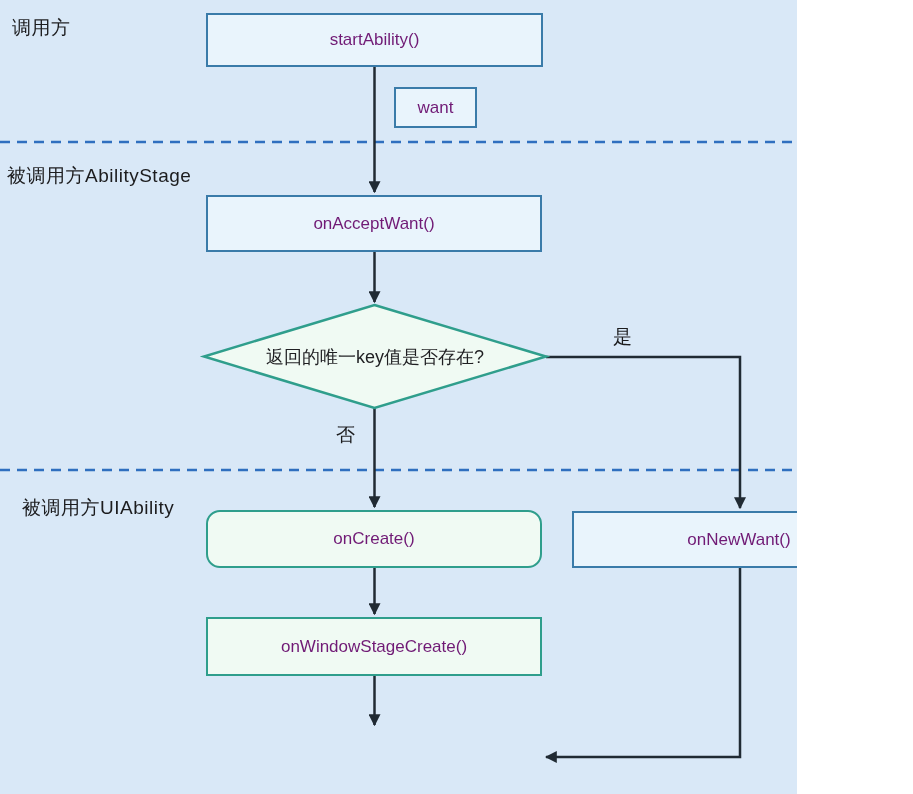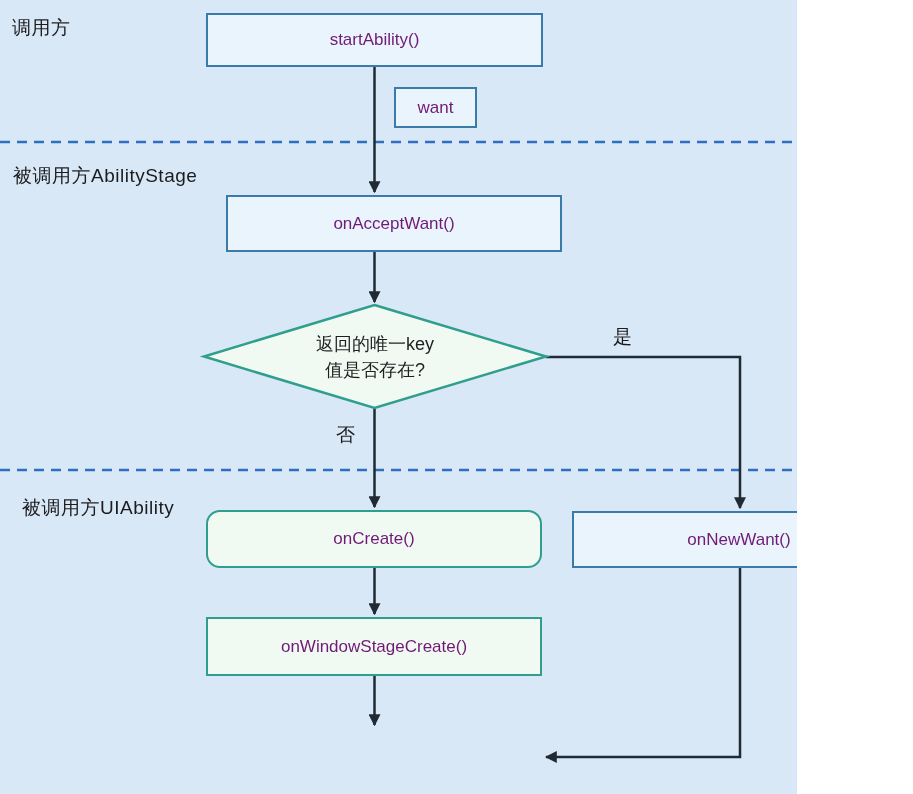--- a/index.html
+++ b/index.html
@@ -48,47 +48,47 @@
     background: #f0faf3;
     border: 2.5px solid #2f9e8c;
   }
   .diamond-label {
     position: absolute;
     left: 204px;
     top: 305px;
     width: 342px;
     height: 103px;
     display: flex;
-    flex-direction: column;
+    flex-direction: row;
     align-items: center;
     justify-content: center;
     font-size: 18px;
     line-height: 26px;
     color: #1f1f22;
     text-align: center;
   }
   .edge-label {
     position: absolute;
     font-size: 19px;
     color: #1c1c1e;
     white-space: nowrap;
   }
   #label-yes { left: 613px; top: 324px; }
   #label-no  { left: 336px; top: 422px; }
 
   #node-start-ability        { left: 206px; top: 13px;  width: 337px; height: 54px; }
   #node-want                 { left: 394px; top: 87px;  width: 83px;  height: 41px; }
-  #node-on-accept-want       { left: 206px; top: 195px; width: 336px; height: 57px; margin-left: 20px; }
+  #node-on-accept-want       { left: 206px; top: 195px; width: 336px; height: 57px; }
   #node-on-new-want          { left: 572px; top: 511px; width: 334px; height: 57px; }
   #node-on-create            { left: 206px; top: 510px; width: 336px; height: 58px; border-radius: 14px; }
   #node-on-window-stage-create { left: 206px; top: 617px; width: 336px; height: 59px; }
   #node-on-foreground        { left: 206px; top: 728px; width: 336px; height: 57px; }
 
   #section-caller        { left: 12px; top: 15px; }
-  #section-ability-stage { left: 13px; top: 163px; }
+  #section-ability-stage { left: 7px; top: 163px; }
   #section-ui-ability    { left: 22px; top: 495px; }
 </style>
 </head>
 <body>
 
 <div class="canvas">
 
   <svg class="wires" viewBox="0 0 913 794">
     <defs>
       <marker id="arrow" viewBox="0 0 10 10" refX="9" refY="5" markerWidth="12" markerHeight="12" markerUnits="userSpaceOnUse" orient="auto">

